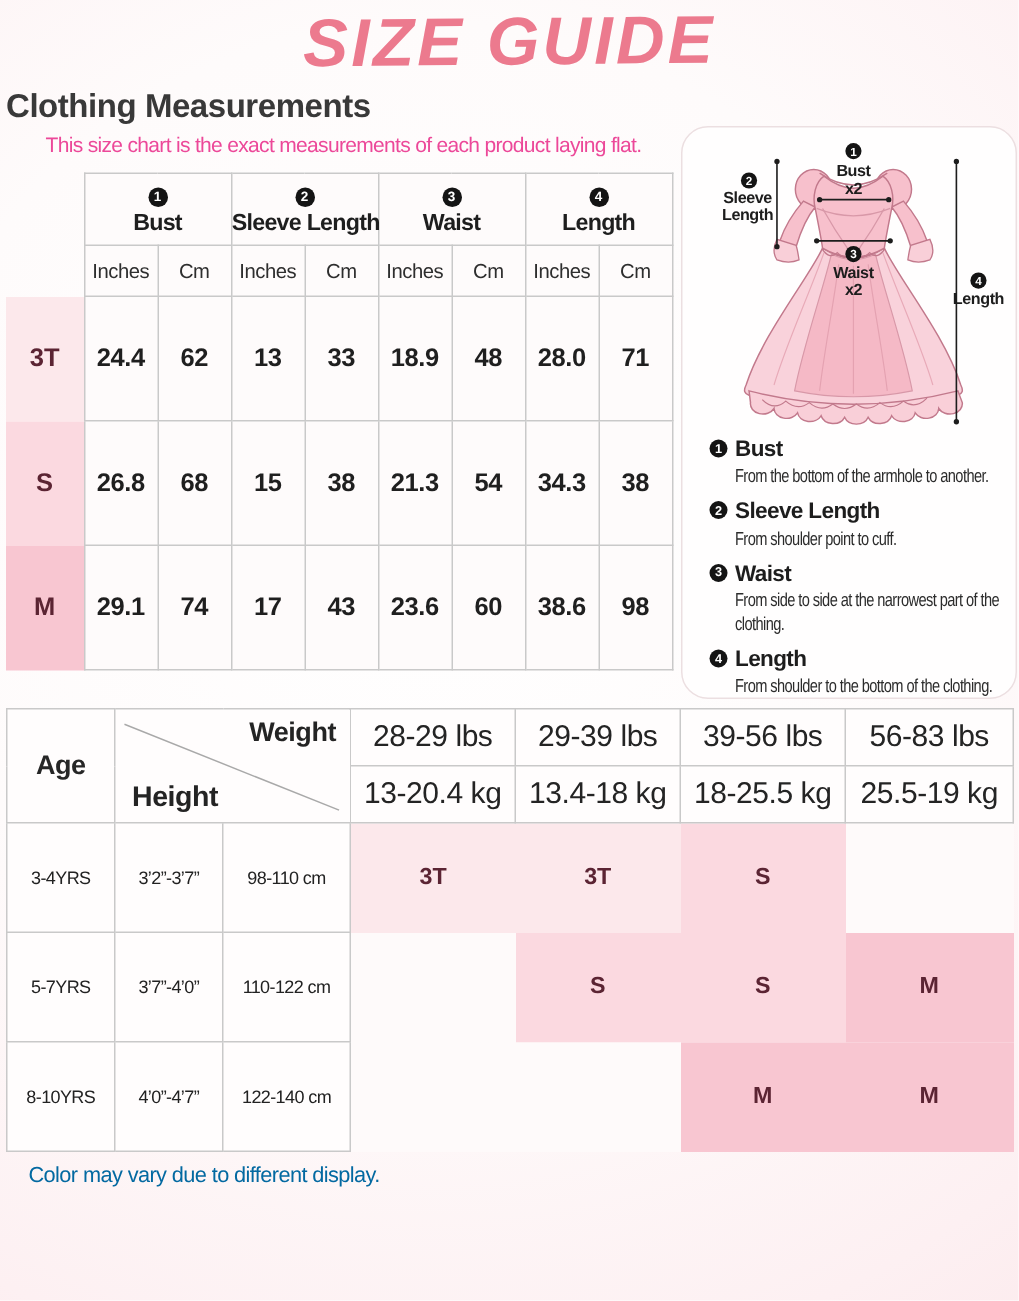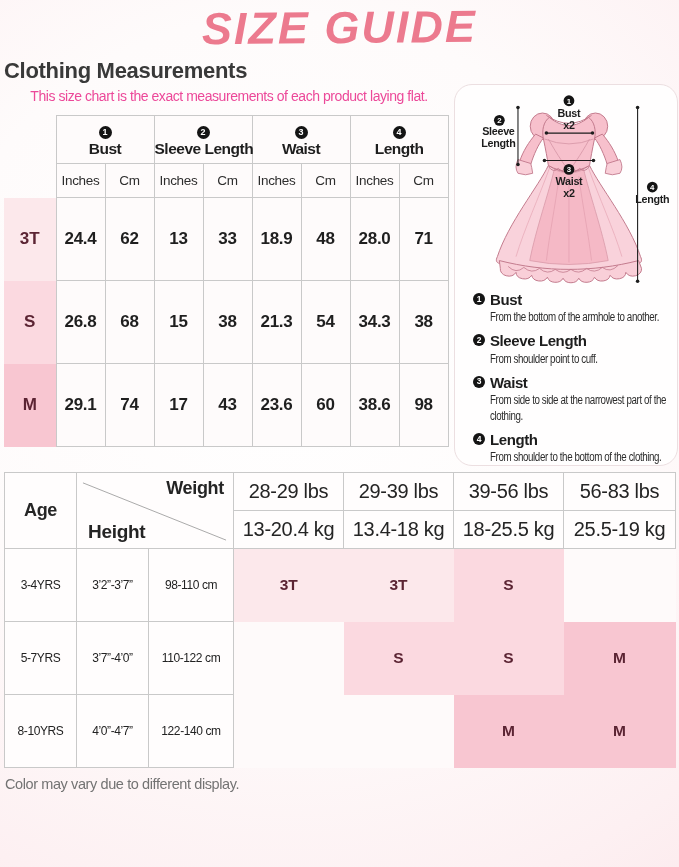--- a/index.html
+++ b/index.html
@@ -66,21 +66,21 @@
   .t2 tbody tr{height:73px;}
   .t2 .ageh{font-size:18px;font-weight:700;color:#262626;letter-spacing:-0.3px;}
   .t2 .lbs,.t2 .kg{font-size:20px;font-weight:500;color:#242424;letter-spacing:-0.3px;}
   .t2 td.ldata{font-size:12px;color:#222;letter-spacing:-0.4px;}
   .t2 td.szcell{border:none;font-size:15.5px;font-weight:700;color:#5b2433;}
   .diag{position:relative;}
   .diag .w{position:absolute;top:5px;right:9px;font-size:18px;font-weight:700;color:#242424;letter-spacing:-0.3px;}
   .diag .h{position:absolute;bottom:5px;left:11px;font-size:19px;font-weight:700;color:#242424;letter-spacing:-0.3px;}
   .diag svg{position:absolute;inset:0;width:100%;height:100%;}
 
-  .footer{font-size:14.5px;color:#737373;margin:8px 0 0 5px;letter-spacing:-0.4px;}
+  .footer{font-size:14.5px;color:#0369a1;margin:8px 0 0 19px;letter-spacing:-0.4px;}
 </style>
 </head>
 <body>
 
 <div class="page">
 
   <h1 class="title">SIZE GUIDE</h1>
 
   <div class="content-row">
     <div class="left-col">

